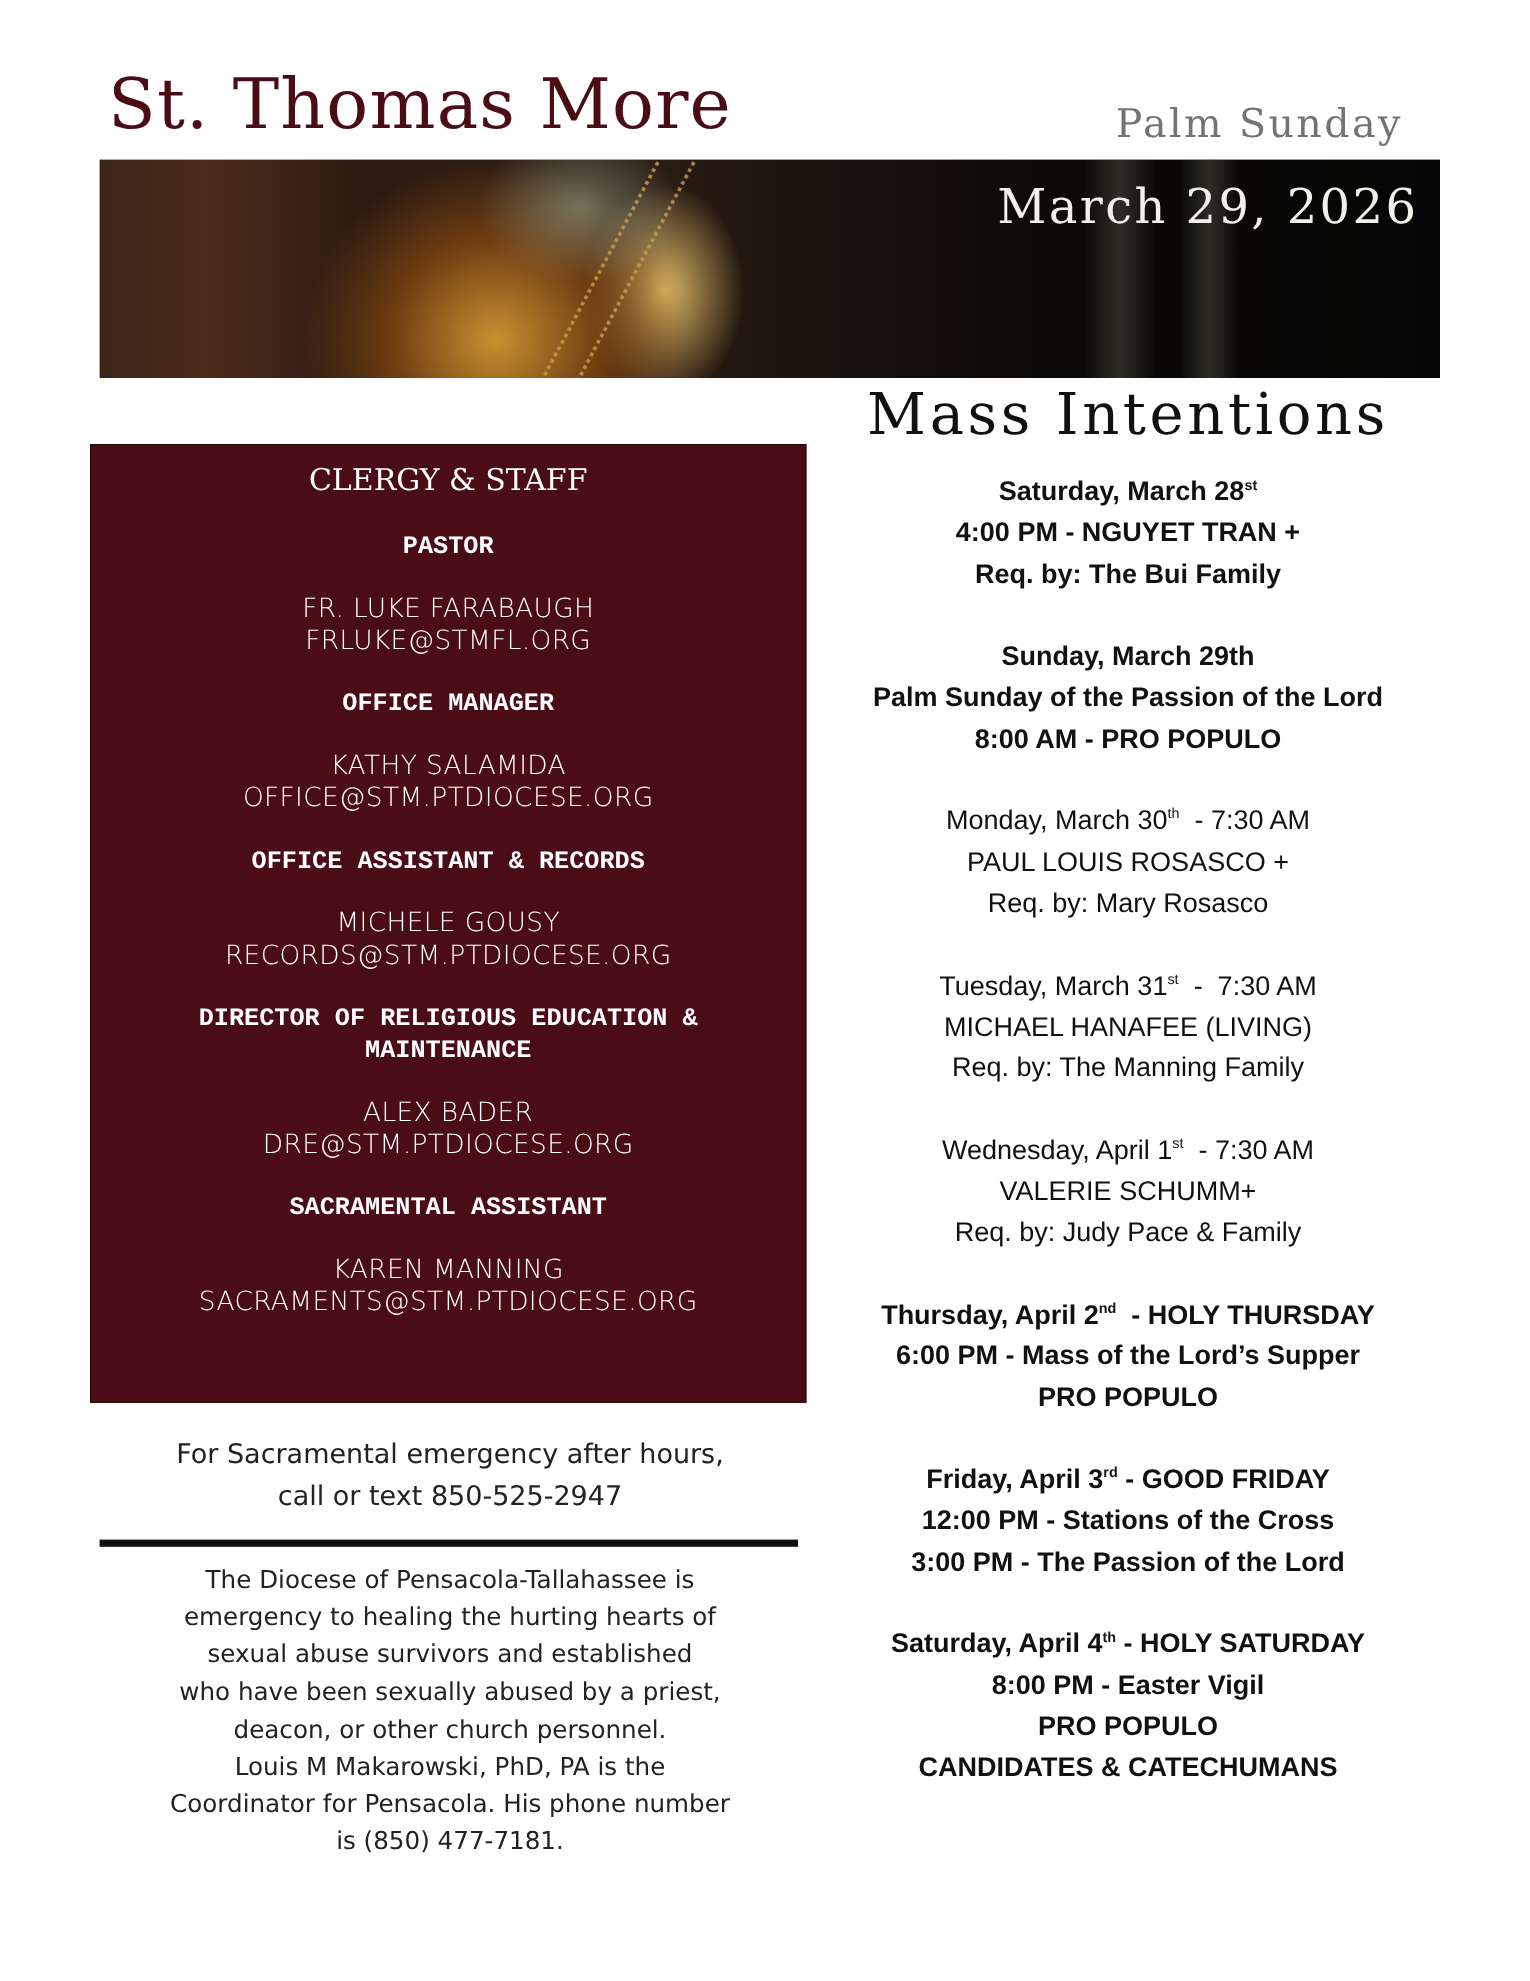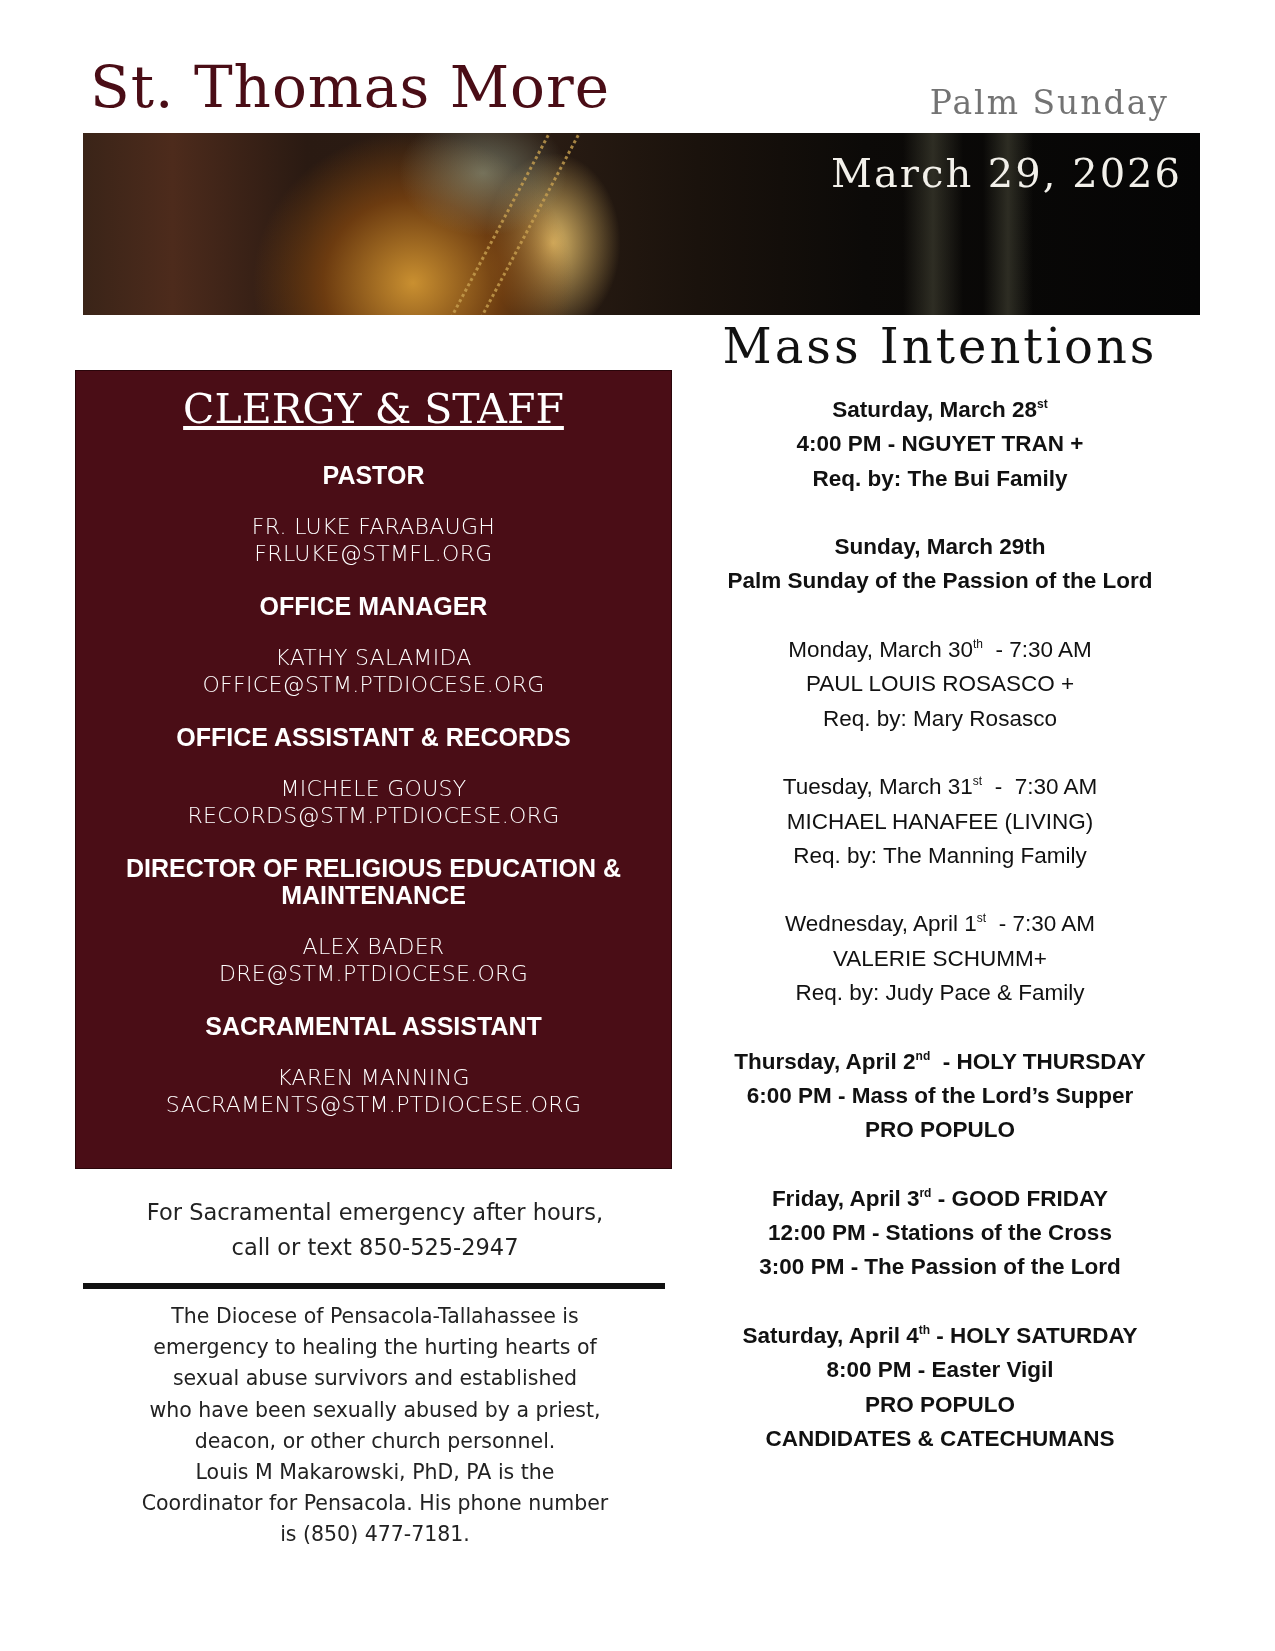--- a/index.html
+++ b/index.html
@@ -13,22 +13,22 @@
       radial-gradient(ellipse 120px 90px at 400px 40px, rgba(160,175,150,0.55), rgba(0,0,0,0) 70%),
       radial-gradient(ellipse 200px 190px at 330px 150px, rgba(210,150,50,0.95), rgba(130,70,15,0.75) 45%, rgba(0,0,0,0) 80%),
       radial-gradient(ellipse 90px 120px at 470px 110px, rgba(240,200,110,0.9), rgba(0,0,0,0) 75%),
       linear-gradient(90deg, #3a2418 0%, #4d2b1c 8%, #2a1a12 20%, #2b1d14 40%, #1a120c 55%, #0c0a08 70%, #050505 100%);
   }
   .banner .chain { position:absolute; top:-10px; width:4px; height:220px; border-left:3px dotted rgba(200,160,80,0.8); transform:rotate(28deg); transform-origin:top left; }
   .banner .fold { position:absolute; top:0; height:182px; background:linear-gradient(90deg, rgba(0,0,0,0), rgba(90,90,70,0.45), rgba(0,0,0,0)); }
   .banner-date { position:absolute; right:18px; top:20px; font-family:"DejaVu Serif", serif; font-size:40px; color:#f2f0ea; letter-spacing:2px; line-height:1; }
 
   .staff { position:absolute; left:75px; top:370px; width:595px; height:797px; background:#4a0d16; border:1px solid #2a050a; text-align:center; color:#fff; }
-  .staff-heading { font-family:"DejaVu Serif", serif; font-size:41px; margin-top:14px; letter-spacing:0px; line-height:1.2;text-decoration:underline; }
-  .role { font-family:Liberation Sans, sans-serif; font-weight:bold; font-size:25px; line-height:27px; margin-top:26px; padding:0 30px; }
+  .staff-heading { font-family:"DejaVu Serif", serif; font-size:25px; margin-top:14px; letter-spacing:0px; line-height:1.2; }
+  .role { font-family:Liberation Mono, monospace; font-weight:bold; font-size:21px; line-height:27px; margin-top:26px; padding:0 30px; }
   .role.first { margin-top:28px; }
   .person { font-family:"DejaVu Sans", sans-serif; font-weight:300; font-size:22px; line-height:27px; margin-top:24px; letter-spacing:0.3px; }
   .person div { white-space:nowrap; }
 
   .emergency { position:absolute; left:85px; top:1195px; width:580px; text-align:center; font-family:"DejaVu Sans", sans-serif; font-size:22.5px; line-height:35px; color:#222; }
   .rule { position:absolute; left:83px; top:1283px; width:582px; height:6px; background:#111; }
   .notice { position:absolute; left:85px; top:1301px; width:580px; text-align:center; font-family:"DejaVu Sans", sans-serif; font-size:20.5px; line-height:31.2px; color:#222; }
 
   .mass-title { position:absolute; left:680px; top:322px; width:520px; text-align:center; font-family:"DejaVu Serif", serif; font-size:48px; letter-spacing:3px; color:#111; line-height:1; }
   .intentions { position:absolute; left:680px; top:393px; width:520px; text-align:center; font-size:22.5px; line-height:34.3px; color:#111; }
@@ -107,20 +107,21 @@
 
 <div class="intentions">
   <div class="entry bold">
     <div><span>Saturday, March 28</span><sup>st</sup></div>
     <div>4:00 PM - NGUYET TRAN +</div>
     <div>Req. by: The Bui Family</div>
   </div>
   <div class="entry bold">
     <div>Sunday, March 29th</div>
     <div>Palm Sunday of the Passion of the Lord</div>
+    <div>8:00 AM - PRO POPULO</div>
   </div>
   <div class="entry">
     <div style="white-space:pre;"><span>Monday, March 30</span><sup>th</sup><span>  - 7:30 AM</span></div>
     <div>PAUL LOUIS ROSASCO +</div>
     <div>Req. by: Mary Rosasco</div>
   </div>
   <div class="entry">
     <div style="white-space:pre;"><span>Tuesday, March 31</span><sup>st</sup><span>  -  7:30 AM</span></div>
     <div>MICHAEL HANAFEE (LIVING)</div>
     <div>Req. by: The Manning Family</div>

